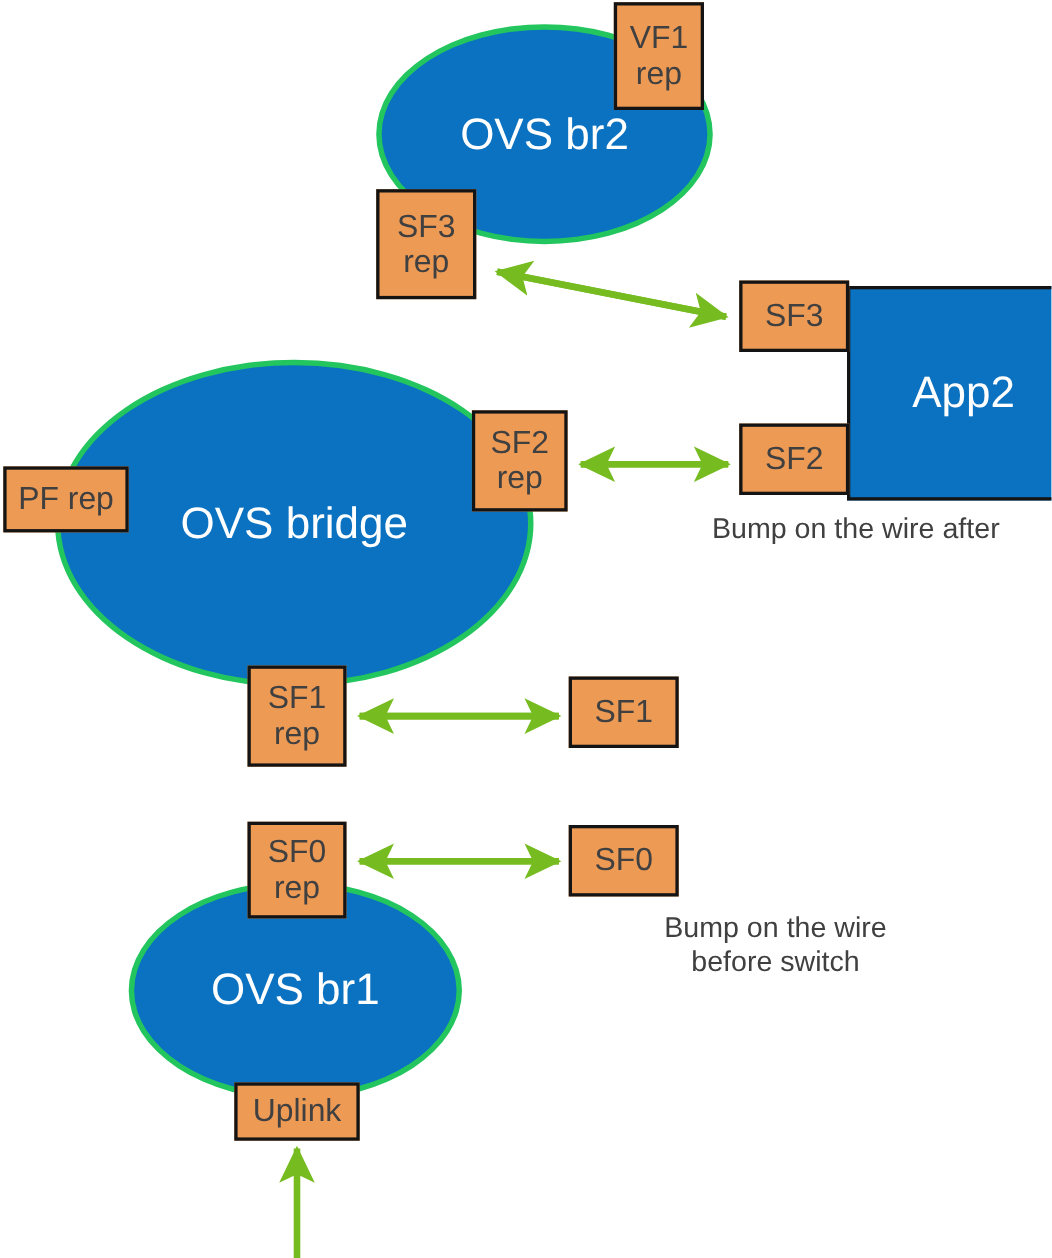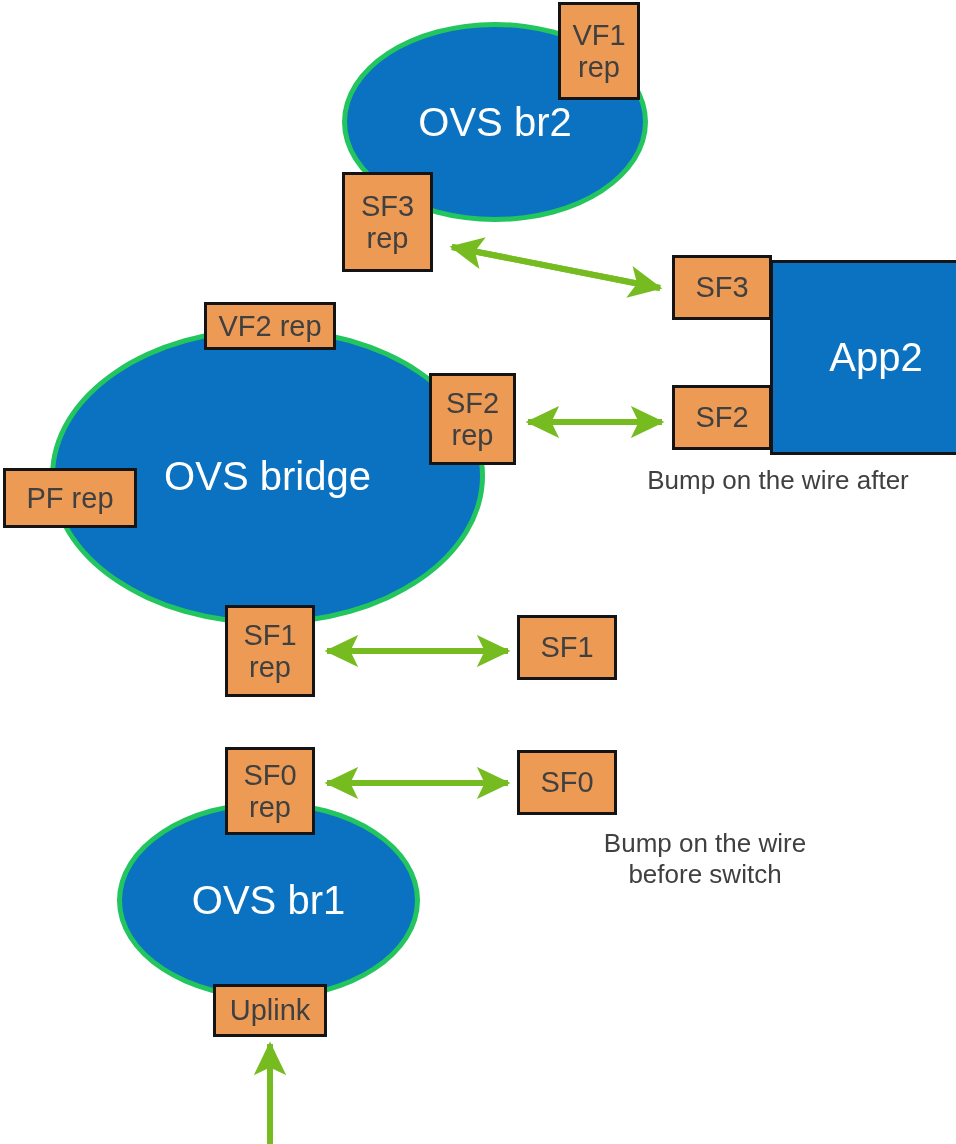--- a/index.html
+++ b/index.html
@@ -126,25 +126,22 @@
     <span>SF2</span>
   </div>
   <div class="caption f-cap" style="left:600px; top:465px; width:356px;">
     <div>Bump on the wire after</div>
   </div>
 
   <div class="node blue-ellipse f-big" style="left:50px; top:327px; width:435px; height:298px;">
     <span>OVS bridge</span>
   </div>
 
-  <div class="node orange-box f-med" style="left:204px; top:302px; width:132px; height:48px;">
-    <span>VF2 rep</span>
-  </div>
 
-  <div class="node orange-box f-med" style="left:3px; top:424px; width:134px; height:60px;margin-top:44px;">
+  <div class="node orange-box f-med" style="left:3px; top:424px; width:114px; height:60px;">
     <span>PF rep</span>
   </div>
 
   <div class="node orange-box f-med" style="left:429px; top:373px; width:87px; height:92px; flex-direction:column;">
     <span>SF2</span>
     <span>rep</span>
   </div>
 
   <div class="node orange-box f-med" style="left:225px; top:605px; width:90px; height:92px; flex-direction:column;">
     <span>SF1</span>

